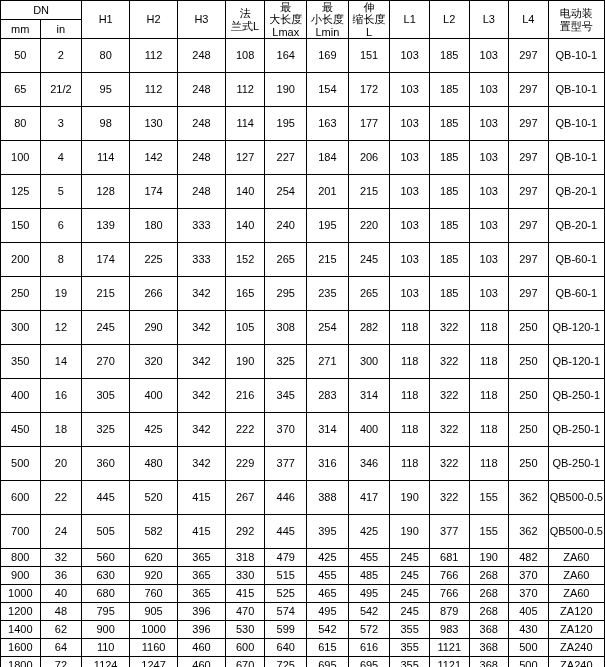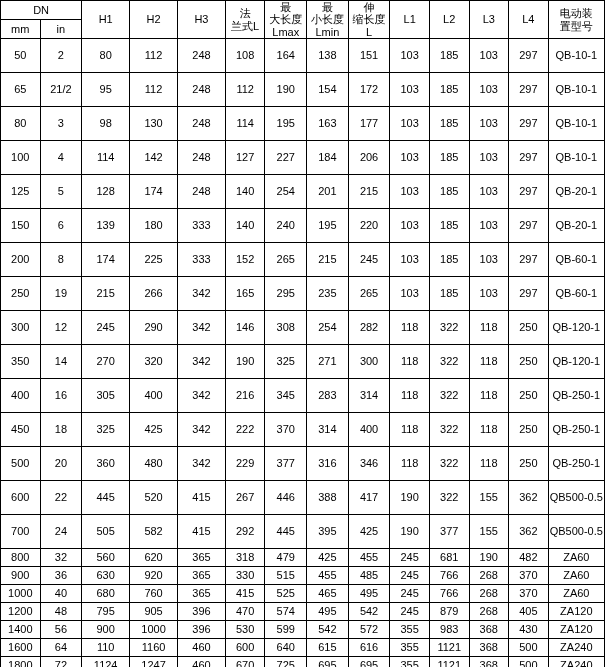--- a/index.html
+++ b/index.html
@@ -125,21 +125,21 @@
   </thead>
   <tbody>
       <tr class="tall">
         <td>50</td>
         <td>2</td>
         <td>80</td>
         <td>112</td>
         <td>248</td>
         <td>108</td>
         <td>164</td>
-        <td>138</td>
+        <td>169</td>
         <td>151</td>
         <td>103</td>
         <td>185</td>
         <td>103</td>
         <td>297</td>
         <td class="wrap hdr-small">QB-10-1</td>
       </tr>
       <tr class="tall">
         <td>65</td>
         <td>21/2</td>
@@ -251,21 +251,21 @@
         <td>103</td>
         <td>297</td>
         <td class="wrap hdr-small">QB-60-1</td>
       </tr>
       <tr class="tall">
         <td>300</td>
         <td>12</td>
         <td>245</td>
         <td>290</td>
         <td>342</td>
-        <td>146</td>
+        <td>105</td>
         <td>308</td>
         <td>254</td>
         <td>282</td>
         <td>118</td>
         <td>322</td>
         <td>118</td>
         <td>250</td>
         <td class="wrap hdr-small">QB-120-1</td>
       </tr>
       <tr class="tall">
@@ -423,21 +423,21 @@
         <td>495</td>
         <td>542</td>
         <td>245</td>
         <td>879</td>
         <td>268</td>
         <td>405</td>
         <td class="wrap hdr-small">ZA120</td>
       </tr>
       <tr class="short">
         <td>1400</td>
-        <td>56</td>
+        <td>62</td>
         <td>900</td>
         <td>1000</td>
         <td>396</td>
         <td>530</td>
         <td>599</td>
         <td>542</td>
         <td>572</td>
         <td>355</td>
         <td>983</td>
         <td>368</td>

